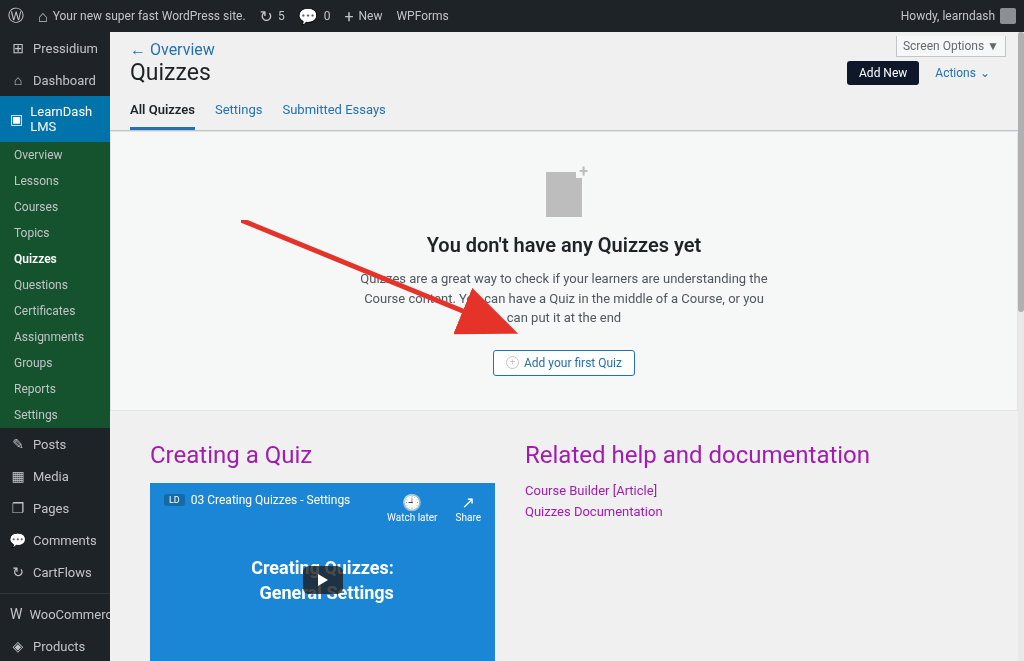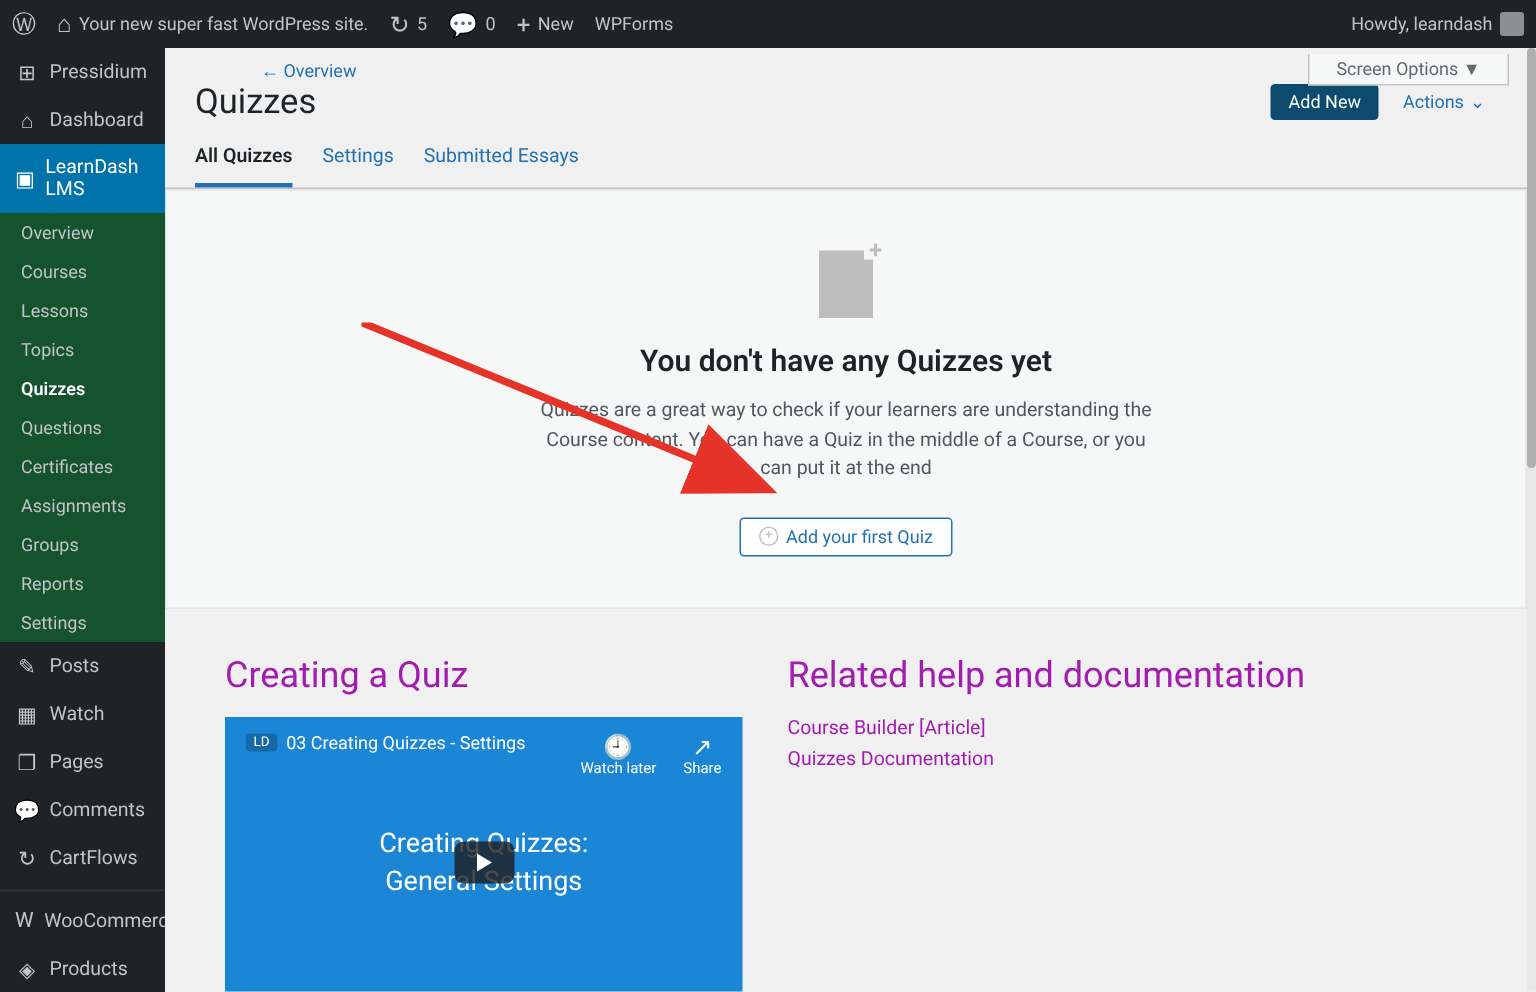--- a/index.html
+++ b/index.html
@@ -19,27 +19,27 @@
 .menu-item { padding: 8px 10px; display: flex; align-items: center; gap: 7px; cursor: pointer; color: #c3c4c7; }
 .menu-item.current { background: #0073aa; color: #fff; }
 .menu-icon { width: 16px; height: 16px; display: inline-flex; align-items: center; justify-content: center; font-size: 14px; }
 .submenu { background: #14532d; }
 .submenu-item { padding: 6px 10px 6px 14px; cursor: pointer; color: #c3c4c7; font-size: 12px; }
 .submenu-item.current { color: #fff; font-weight: 600; }
 .menu-sep { height: 5px; border-top: 1px solid #32373c; margin: 5px 0 0 0; }
 
 
 .main { position: absolute; left: 110px; top: 32px; right: 6px; bottom: 0; background: #f0f0f1; overflow: hidden; }
-.screen-options { position: absolute; right: 12px; top: 4px; background: #f6f7f7; border: 1px solid #c3c4c7; border-top: none; padding: 3px 18px; font-size: 12px; cursor: pointer; color: #646970; }
-.back-link { padding: 8px 20px 0 20px; font-size: 12px; margin-left: 44px; }
+.screen-options { position: absolute; right: 12px; top: 4px; background: #f6f7f7; border: 1px solid #c3c4c7; border-top: none; padding: 3px 6px; font-size: 12px; cursor: pointer; color: #646970; }
+.back-link { padding: 8px 20px 0 20px; font-size: 16px; }
 .back-link a { color: #2271b1; text-decoration: none; }
 .page-header { display: flex; align-items: center; justify-content: space-between; padding: 0 20px 2px 20px; }
 .page-title { font-size: 23px; font-weight: 400; color: #1d2327; }
 .header-actions { display: flex; gap: 8px; }
-.btn-primary { background: #0c4a6e; color: #fff; border: none; padding: 5px 12px; font-size: 12px; cursor: pointer; border-radius: 3px; }
+.btn-primary { background: #0f172a; color: #fff; border: none; padding: 5px 12px; font-size: 12px; cursor: pointer; border-radius: 3px; }
 .btn-actions { background: transparent; color: #2271b1; border: none; padding: 5px 8px; font-size: 12px; cursor: pointer; display: flex; align-items: center; gap: 4px; }
 
 .tabs { display: flex; gap: 20px; padding: 0 20px; border-bottom: 1px solid #c3c4c7; margin-top: 6px; }
 .tab { padding: 8px 0 10px; font-size: 13px; cursor: pointer; color: #2271b1; border-bottom: 3px solid transparent; }
 .tab.active { color: #1d2327; font-weight: 600; border-bottom-color: #2271b1; }
 
 .empty-panel { background: #f6f7f7; border: 1px solid #e2e4e7; margin: 0; padding: 40px 20px 34px; text-align: center; position: relative; }
 .empty-icon { width: 36px; height: 45px; background: #bdbdbd; margin: 0 auto 16px; position: relative; }
 .empty-icon::before { content: ""; position: absolute; right: -4px; top: -4px; width: 10px; height: 10px; background: #f6f7f7; }
 .empty-icon::after { content: "+"; position: absolute; right: -6px; top: -10px; color: #bdbdbd; font-size: 16px; font-weight: bold; }
@@ -54,21 +54,21 @@
 .col-left { flex: 0 0 345px; }
 .col-right { flex: 1; }
 .section-title { font-size: 24px; font-weight: 400; color: #a21caf; margin-bottom: 14px; }
 .video-card { background: #1b86d6; color: #fff; height: 195px; position: relative; margin-bottom: 12px; display: flex; align-items: center; justify-content: center; flex-direction: column; }
 .video-top { position: absolute; top: 10px; left: 14px; right: 14px; display: flex; justify-content: space-between; font-size: 12px; align-items: flex-start; }
 .video-top-left { display: flex; gap: 6px; align-items: center; }
 .logo-pill { background: #1569a8; border-radius: 3px; padding: 1px 5px; font-size: 9px; }
 .video-top-right { display: flex; gap: 18px; font-size: 10px; }
 .vtr-item { text-align: center; }
 .vtr-icon { font-size: 16px; display: block; }
-.video-title { font-size: 18px; font-weight: 400; text-align: center; line-height: 1.4; }
+.video-title { font-size: 18px; font-weight: 700; text-align: right; line-height: 1.4; }
 .play-btn { position: absolute; top: 50%; left: 50%; transform: translate(-50%, -50%); width: 40px; height: 28px; background: rgba(30,30,30,0.8); border-radius: 6px; display: flex; align-items: center; justify-content: center; }
 .play-tri { width: 0; height: 0; border-left: 10px solid #fff; border-top: 6px solid transparent; border-bottom: 6px solid transparent; }
 .help-link { display: block; color: #a21caf; text-decoration: none; font-size: 13px; margin-bottom: 6px; }
 
 .scrollbar { position: absolute; right: 0; top: 32px; width: 6px; height: 629px; background: #e8e8e8; }
 .scrollbar-thumb { background: #b0b0b0; width: 6px; height: 280px; border-radius: 3px; }
 </style>
 </head>
 <body>
 <div class="wrap">
@@ -116,39 +116,39 @@
           <span class="menu-icon">⌂</span>
           <span>Dashboard</span>
         </div>
         <div class="menu-item current">
           <span class="menu-icon">▣</span>
           <span>LearnDash LMS</span>
         </div>
       </div>
   <div class="submenu" id="submenu">
         <div class="submenu-item">Overview</div>
+        <div class="submenu-item">Lessons</div>
         <div class="submenu-item">Courses</div>
-        <div class="submenu-item">Lessons</div>
         <div class="submenu-item">Topics</div>
         <div class="submenu-item current">Quizzes</div>
         <div class="submenu-item">Questions</div>
         <div class="submenu-item">Certificates</div>
         <div class="submenu-item">Assignments</div>
         <div class="submenu-item">Groups</div>
         <div class="submenu-item">Reports</div>
         <div class="submenu-item">Settings</div>
       </div>
   <div id="menu-bottom">
         <div class="menu-item">
           <span class="menu-icon">✎</span>
           <span>Posts</span>
         </div>
         <div class="menu-item">
           <span class="menu-icon">▦</span>
-          <span>Watch</span>
+          <span>Media</span>
         </div>
         <div class="menu-item">
           <span class="menu-icon">❐</span>
           <span>Pages</span>
         </div>
         <div class="menu-item">
           <span class="menu-icon">💬</span>
           <span>Comments</span>
         </div>
         <div class="menu-item">

